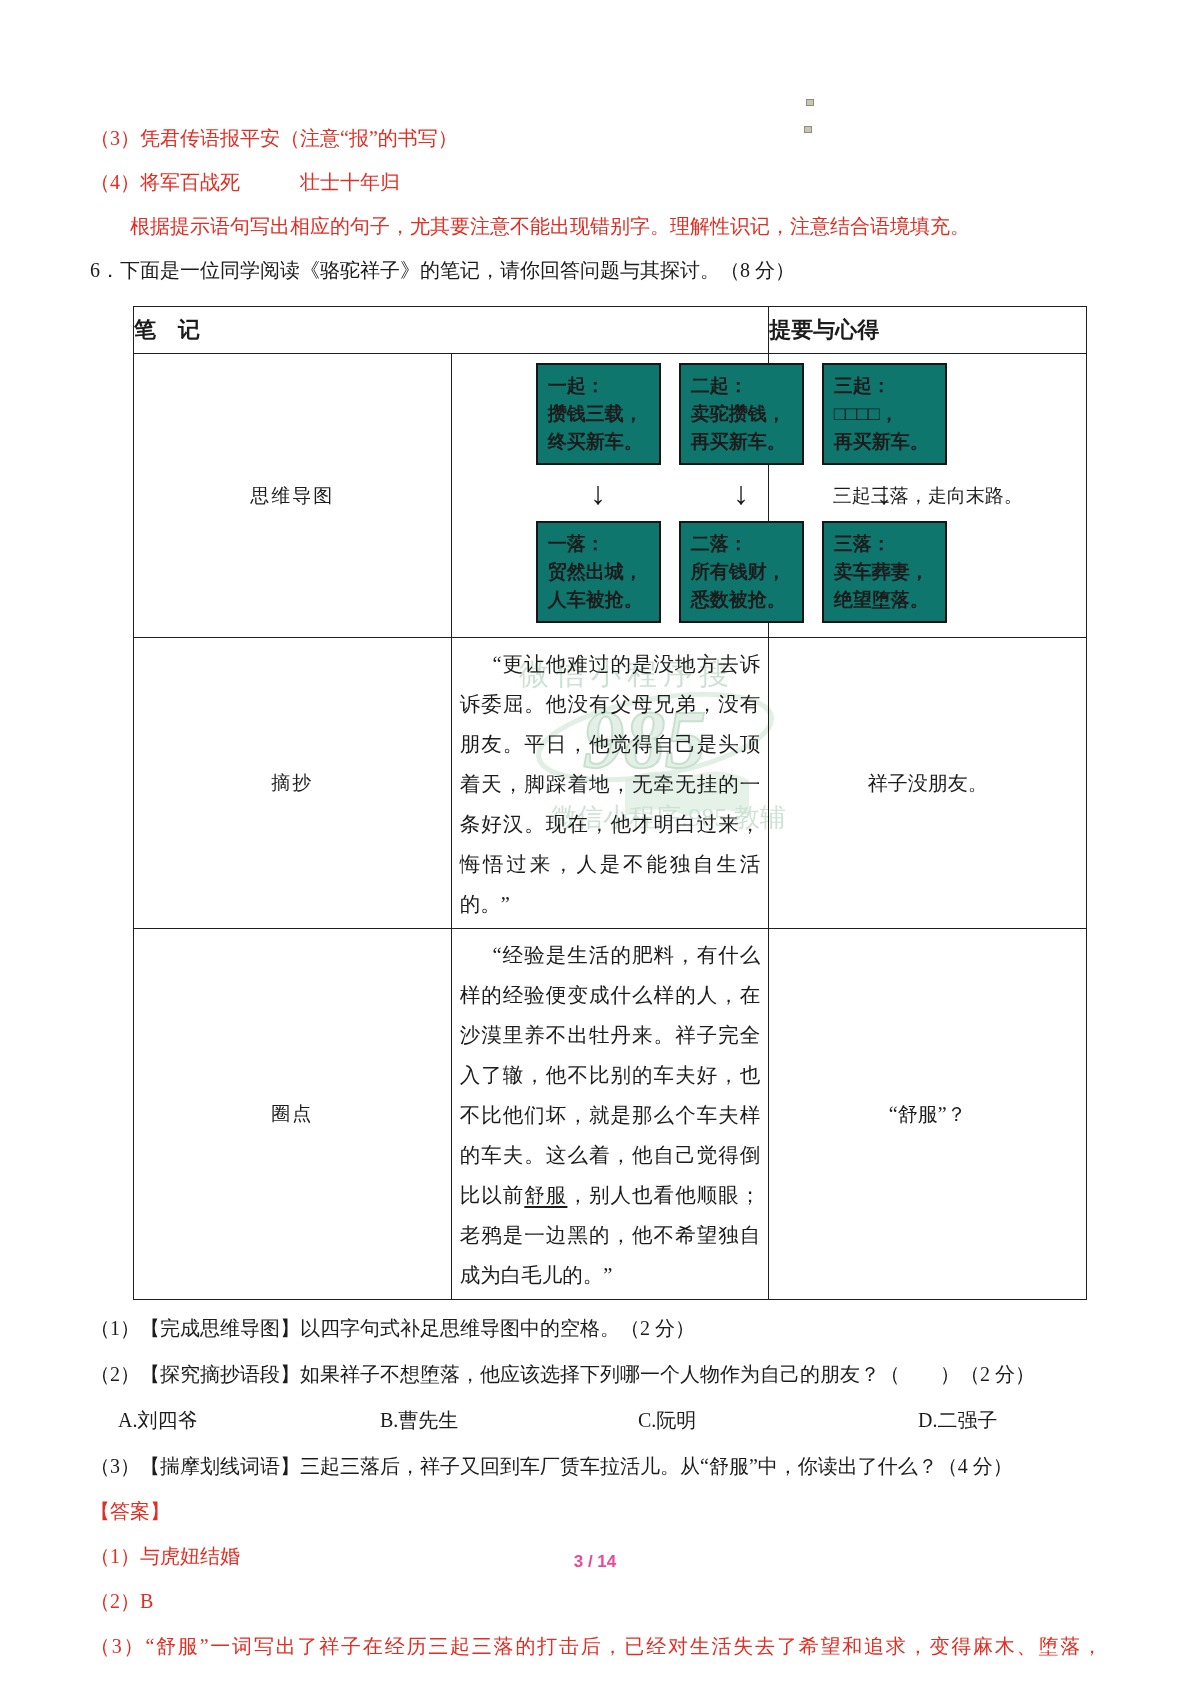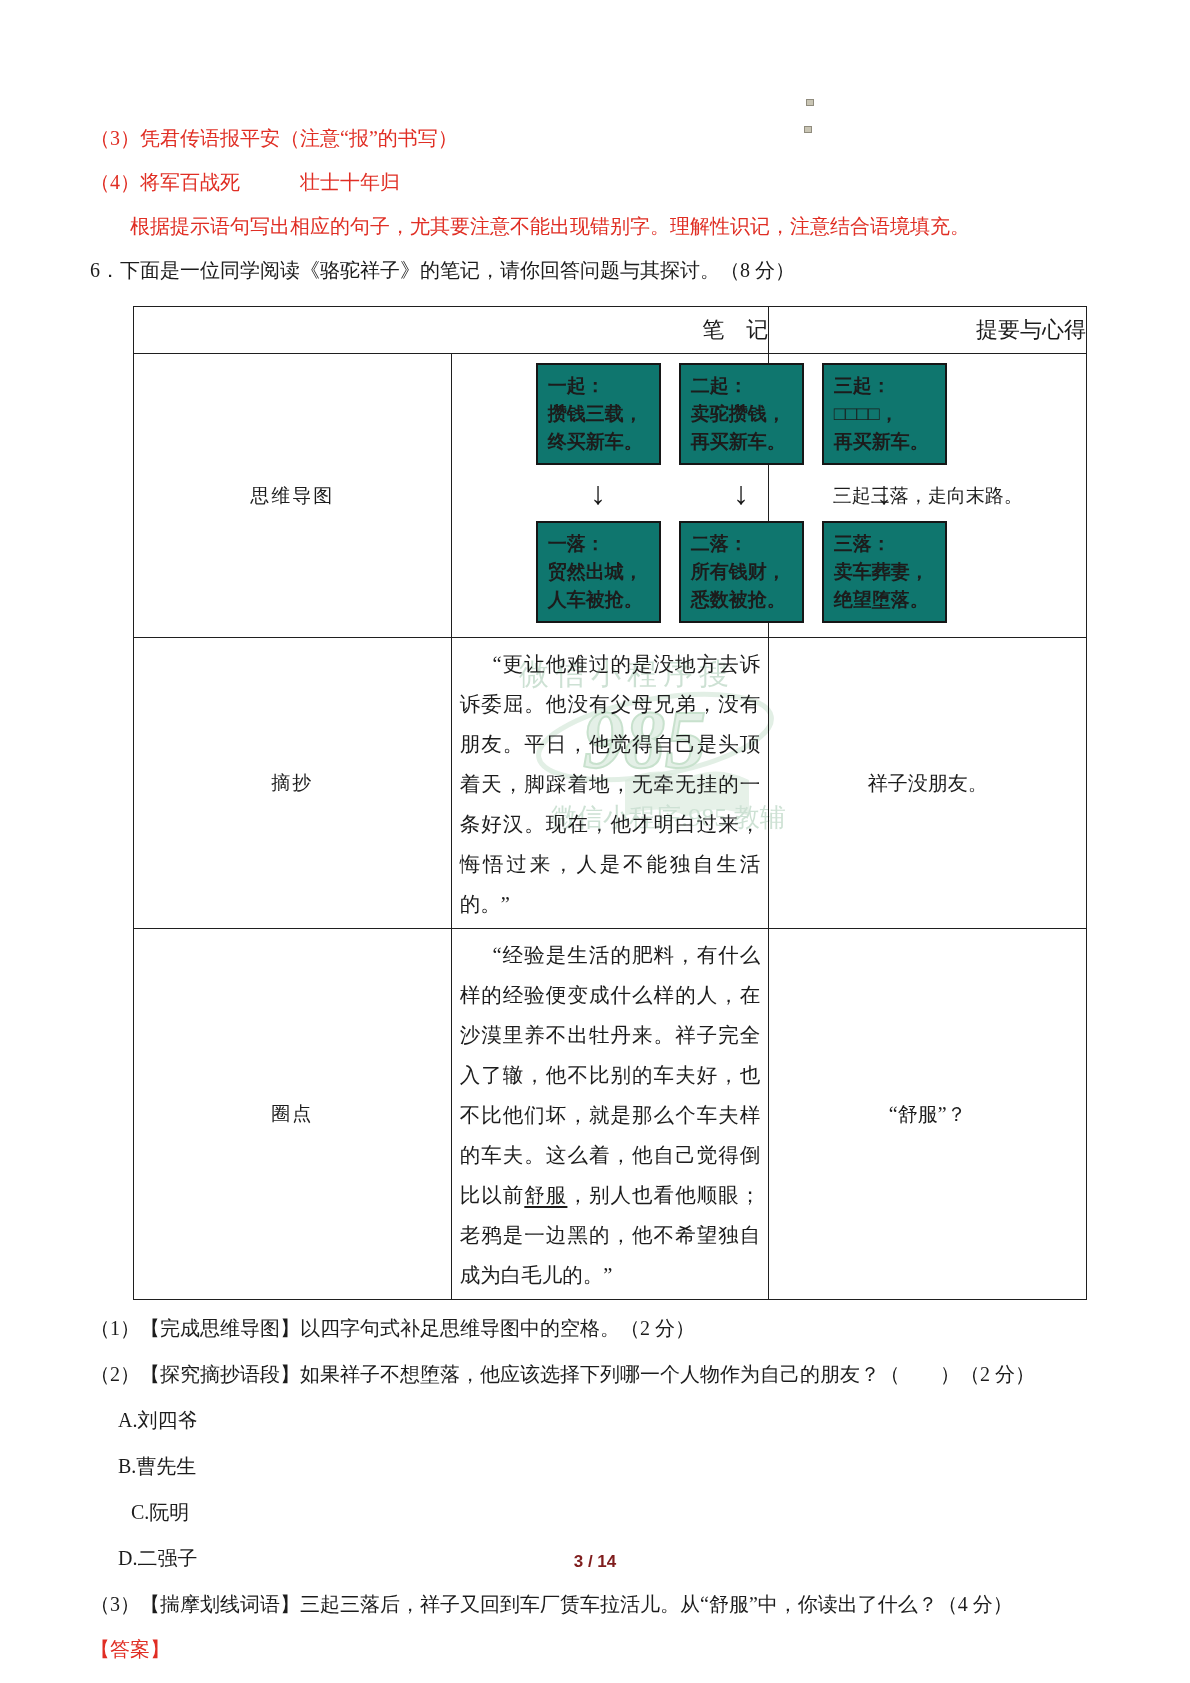--- a/index.html
+++ b/index.html
@@ -9,51 +9,51 @@
   }
   .content{position:relative;z-index:1;padding:116px 88px 0 90px;}
   .line{font-size:20px;line-height:44px;white-space:nowrap;}
   .red{color:#e02e24;}
   .jline{text-align:justify;text-align-last:justify;white-space:normal;}
   .indent2{padding-left:40px;}
 
   
   table.note{border-collapse:collapse;margin:14px 0 0 43px;table-layout:fixed;width:954px;}
   table.note td{border:1.6px solid #1f1f1f;vertical-align:middle;padding:0;}
-  td.hdr{height:46px;text-align:right;font-weight:normal;font-size:22px;}
+  td.hdr{height:46px;text-align:left;font-weight:bold;font-size:22px;}
   td.lbl{width:114px;text-align:center;font-size:19px;letter-spacing:2px;}
   td.body-cell{width:642px;}
   td.sum{width:198px;text-align:center;font-size:19px;padding:0 2px;}
   .quote{font-size:20.5px;line-height:40px;text-align:justify;text-indent:1.6em;padding:6px 8px 4px 8px;white-space:normal;}
   .quote .u{text-decoration:underline;text-underline-offset:4px;}
 
   
   .mindmap{display:flex;gap:18px;padding:9px 0 14px 84px;}
   .mcol{display:flex;flex-direction:column;align-items:center;}
   .mbox{
     border:2.2px solid #161616;background:#0f766e;width:101px;
     font-family:"Liberation Sans","DejaVu Sans",sans-serif;font-weight:600;
     font-size:19px;line-height:28px;padding:7px 10px;white-space:pre-line;text-align:left;
   }
   .marrow{height:56px;display:flex;align-items:center;justify-content:center;font-size:32px;color:#161616;}
 
   
   .qblock{margin-top:5px;}
   .qline{font-size:20px;line-height:46px;white-space:nowrap;}
-  .options{display:flex;padding-left:28px;flex-direction:column;}
+  .options{display:flex;padding-left:28px;}
   .options span{display:inline-block;}
   .opt-a{width:262px;}
   .opt-b{width:245px;}
   .opt-c{width:280px;margin-left:13px;}
 
   .ansblock .line{line-height:45px;}
 
   .footer{
     position:absolute;left:0;top:1552px;width:100%;text-align:center;z-index:1;
-    font-family:"Liberation Sans","DejaVu Sans",sans-serif;font-weight:bold;font-size:17px;color:#7f1d1d;
+    font-family:"Liberation Sans","DejaVu Sans",sans-serif;font-weight:bold;font-size:17px;color:#ec4899;
   }
 
   .speck{position:absolute;z-index:0;width:6px;height:5px;background:#c9c5b4;border:1px solid #908c7e;}
   .wm{position:absolute;left:505px;top:642px;z-index:0;opacity:0.55;}
 </style>
 </head>
 <body>
 
 <div class="page">
 
@@ -142,20 +142,21 @@
         <span class="opt-b">B.曹先生</span>
         <span class="opt-c">C.阮明</span>
         <span class="opt-d">D.二强子</span>
       </div>
       <div class="qline">（3）【揣摩划线词语】三起三落后，祥子又回到车厂赁车拉活儿。从“舒服”中，你读出了什么？（4 分）</div>
     </div>
 
     <div class="ansblock">
       <div class="line red">【答案】</div>
       <div class="line red">（1）与虎妞结婚</div>
+      <div class="line red">（2）B</div>
       <div class="line red jline">（3）“舒服”一词写出了祥子在经历三起三落的打击后，已经对生活失去了希望和追求，变得麻木、堕落，</div>
 
     </div>
 
   </div>
 
   <div class="footer">3 / 14</div>
 
 </div>
 

